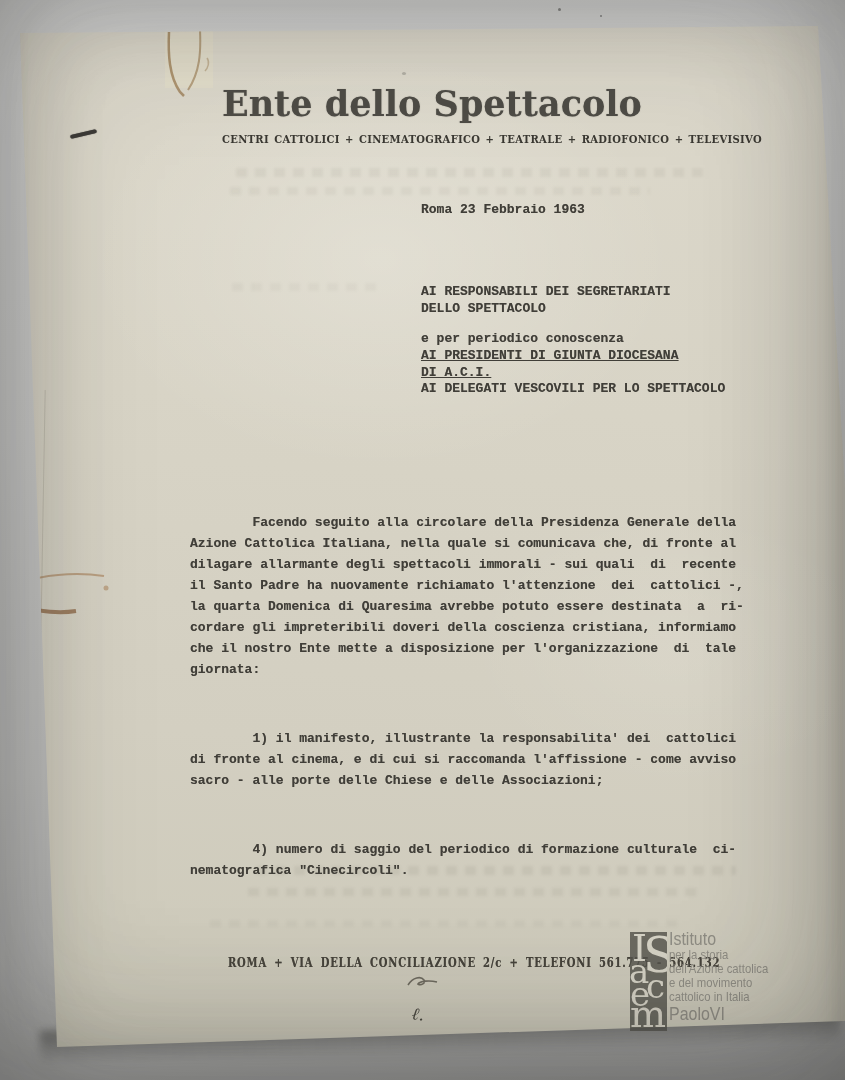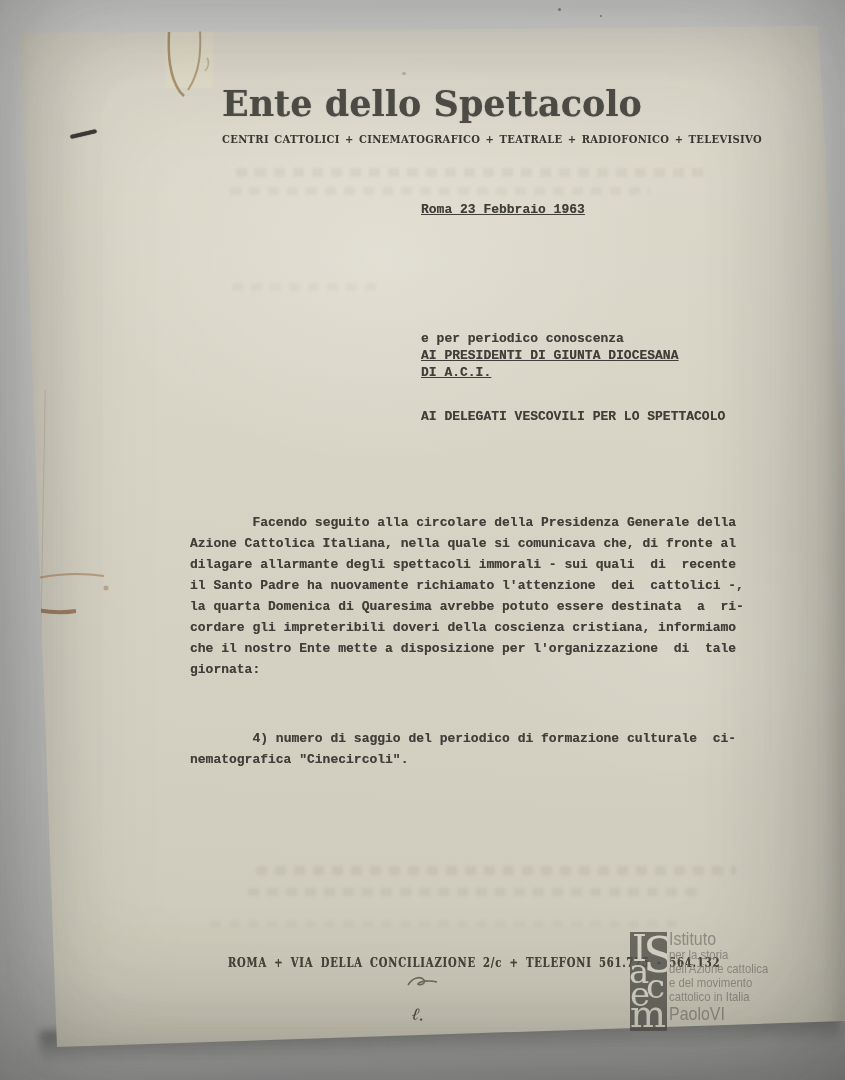--- a/index.html
+++ b/index.html
@@ -21,23 +21,23 @@
       radial-gradient(ellipse 420px 300px at 45% 24%,rgba(255,255,250,.22),rgba(255,255,250,0) 70%),
       radial-gradient(ellipse 300px 200px at 80% 60%,rgba(255,255,248,.10),rgba(255,255,248,0) 70%),
       linear-gradient(183deg,#ddd9cc 0%,#d8d4c6 38%,#d3cfc1 68%,#cbc8b8 100%);
     box-shadow:inset 10px 0 20px rgba(95,92,82,.12),inset -8px 0 16px rgba(95,92,82,.10),inset 0 -14px 30px rgba(95,92,82,.16),inset 0 6px 12px rgba(255,255,252,.25);
   }
   .edge-line{position:absolute;left:39px;top:390px;width:1px;height:650px;background:rgba(120,115,100,.22);transform:rotate(1deg);}
   .pencil-mark{position:absolute;left:70px;top:132px;width:27px;height:4px;border-radius:3px;background:#3e3c38;transform:rotate(-13deg);box-shadow:0 0 1px rgba(62,60,56,.8);}
 
   
   .mono{font-family:"Liberation Mono","DejaVu Sans Mono",monospace;font-weight:bold;color:#403e38;white-space:pre-wrap;text-shadow:0 0 .6px rgba(64,62,56,.55);}
-  .dateline{position:absolute;left:421px;top:202px;font-size:13px;text-decoration:underline;}
+  .dateline{position:absolute;left:421px;top:202px;font-size:13px;}
   .recip{position:absolute;left:421px;font-size:13px;line-height:17px;}
-  .r1{top:283px;} .r2{top:330px;} .r3{top:347px;text-decoration:underline;} .r4{top:380px;margin-top:28px;}
+  .r1{top:283px;} .r2{top:330px;} .r3{top:347px;text-decoration:underline;} .r4{top:380px;}
   .body-text{position:absolute;left:190px;top:470px;width:565px;font-size:13px;line-height:21px;}
   .body-text p{margin:0 0 6px 0;}
 
   
   .lh-title{
     position:absolute;left:222px;top:86px;width:400px;margin:0;
     font-family:"DejaVu Serif","Liberation Serif",serif;font-weight:bold;
     font-size:35px;line-height:35px;color:#4e4c46;letter-spacing:0;white-space:nowrap;
     text-shadow:0 0 1px rgba(78,76,70,.5);transform:scaleY(1.02);
   }
@@ -130,34 +130,39 @@
 
     <div class="ghost g1"></div>
     <div class="ghost g2"></div>
     <div class="ghost g3"></div>
     <div class="ghost g4"></div>
     <div class="ghost g5"></div>
     <div class="ghost g6"></div>
 
     <div class="mono dateline">Roma 23 Febbraio 1963</div>
 
+    <div class="mono recip r1">AI RESPONSABILI DEI SEGRETARIATI
+DELLO SPETTACOLO</div>
     <div class="mono recip r2">e per periodico conoscenza</div>
     <div class="mono recip r3">AI PRESIDENTI DI GIUNTA DIOCESANA
 DI A.C.I.</div>
     <div class="mono recip r4">AI DELEGATI VESCOVILI PER LO SPETTACOLO</div>
 
     <div class="mono body-text">
       <p>        Facendo seguito alla circolare della Presidenza Generale della
 Azione Cattolica Italiana, nella quale si comunicava che, di fronte al
 dilagare allarmante degli spettacoli immorali - sui quali  di  recente
 il Santo Padre ha nuovamente richiamato l'attenzione  dei  cattolici -,
 la quarta Domenica di Quaresima avrebbe potuto essere destinata  a  ri-
 cordare gli impreteribili doveri della coscienza cristiana, informiamo
 che il nostro Ente mette a disposizione per l'organizzazione  di  tale
 giornata:</p>
+      <p>        1) il manifesto, illustrante la responsabilita' dei  cattolici
+di fronte al cinema, e di cui si raccomanda l'affissione - come avviso
+sacro - alle porte delle Chiese e delle Associazioni;</p>
       <p>        4) numero di saggio del periodico di formazione culturale  ci-
 nematografica "Cinecircoli".</p>
     </div>
 
     <div class="footer-line">ROMA + VIA DELLA CONCILIAZIONE 2/c + TELEFONI 561.775 - 564.132</div>
 
     <svg style="position:absolute;left:405px;top:974px;" width="36" height="16" viewBox="0 0 36 16">
       <path d="M3,11 C8,3 16,2 19,6 C21,9 16,12 13,10 C15,7 24,6 32,8" fill="none" stroke="rgba(86,82,72,0.8)" stroke-width="1.6"></path>
     </svg>
 

